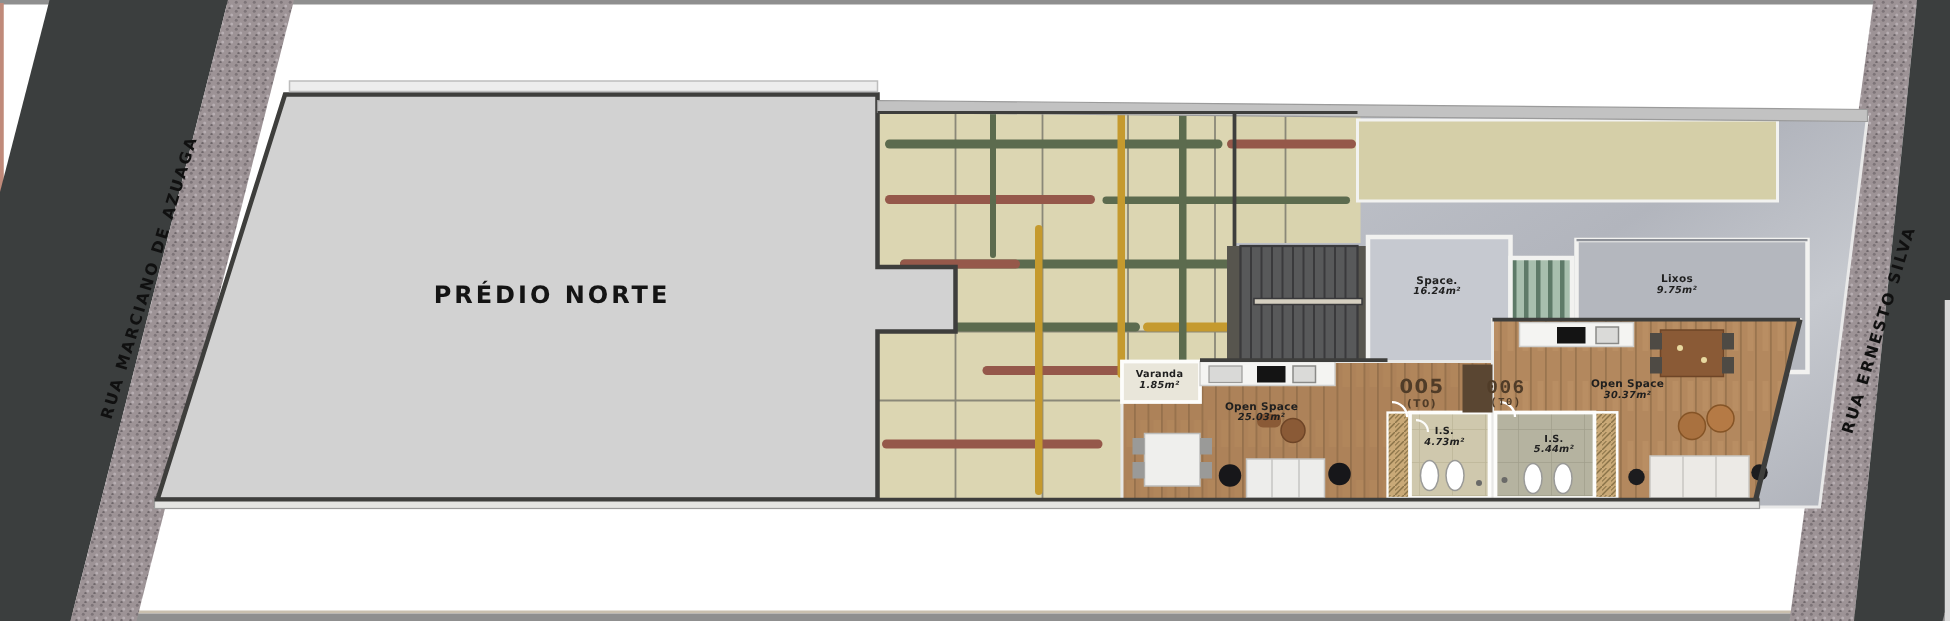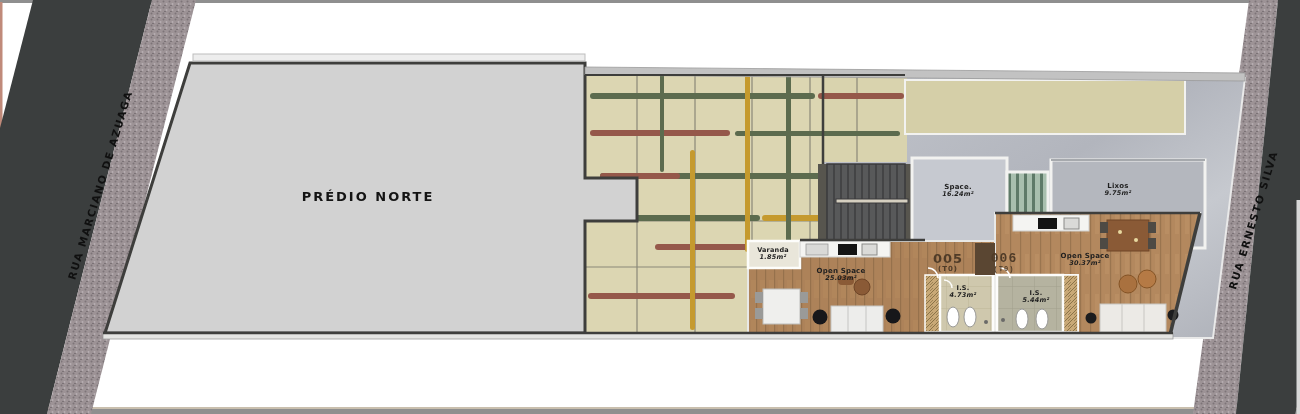--- a/index.html
+++ b/index.html
@@ -5,21 +5,21 @@
   html,body{margin:0;padding:0;background:#ffffff;}
   #stage{
     position:relative;width:1300px;height:414px;overflow:hidden;
     background:#ffffff;font-family:"DejaVu Sans",sans-serif;
   }
   #plan-svg{position:absolute;left:0;top:0;}
   .lbl{position:absolute;transform:translate(-50%,-50%);text-align:center;
        color:#1f1f1f;font-weight:bold;line-height:1.15;white-space:nowrap;pointer-events:none;}
   .room-lbl{font-size:7px;letter-spacing:.2px;}
   .room-lbl .area{font-size:6.5px;font-style:italic;}
-  .big-lbl{font-size:13px;letter-spacing:2px;color:#141414;}
+  .big-lbl{font-size:16px;letter-spacing:2px;color:#141414;}
   .street-lbl{font-size:10.5px;letter-spacing:1.5px;color:#101010;}
   .unit-lbl{color:#503c28;}
   .unit-lbl .num{font-size:13px;letter-spacing:1px;display:block;line-height:1;}
   .unit-lbl .typ{font-size:7px;letter-spacing:1px;display:block;line-height:1.2;}
   .lbl span{display:block;}
 </style>
 </head>
 <body>
 
 <div id="stage">

